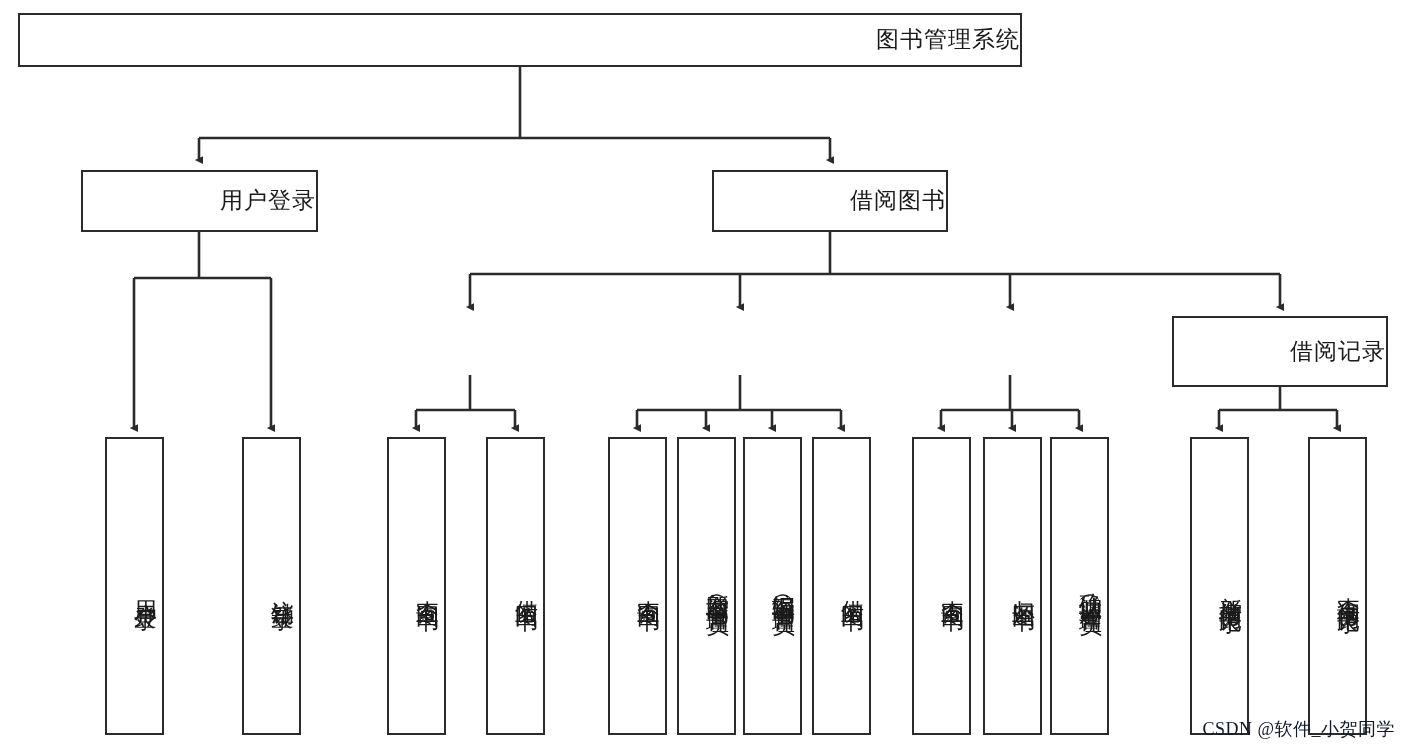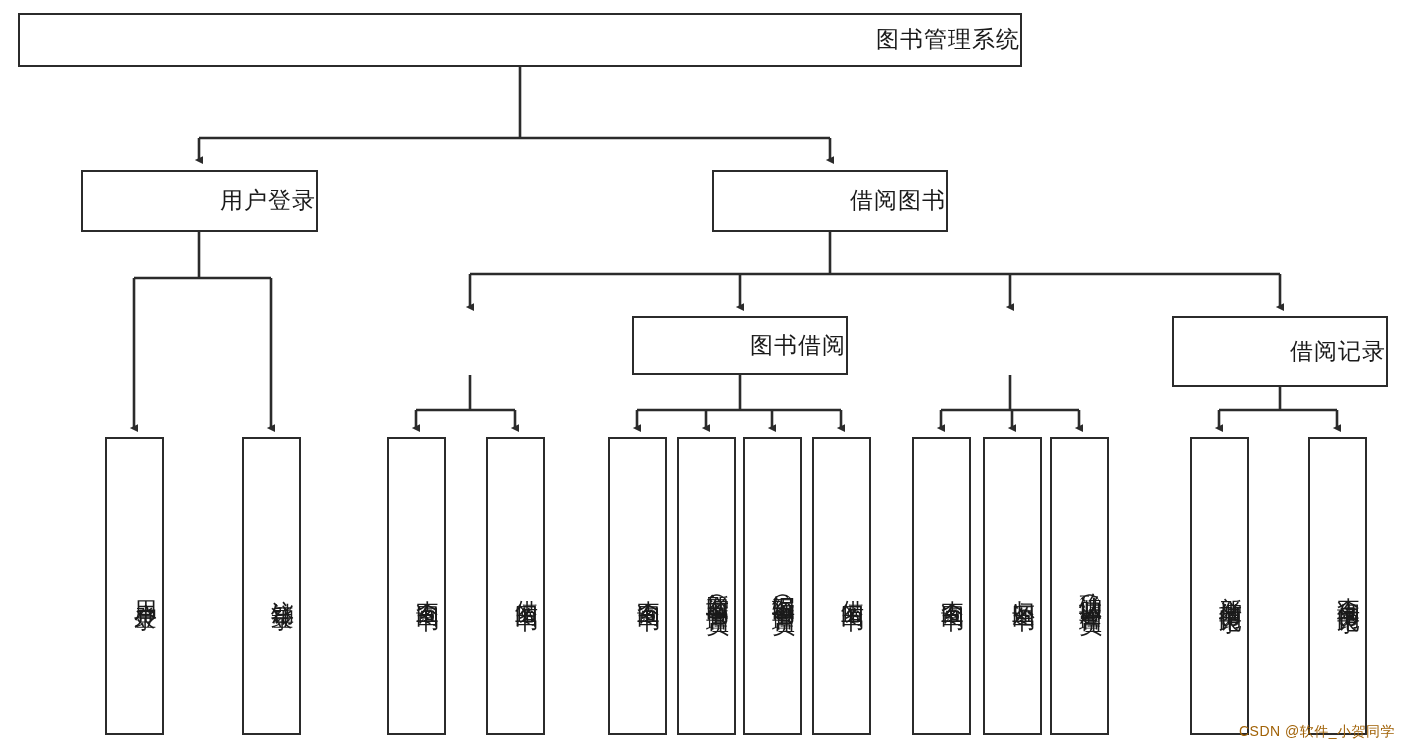--- a/index.html
+++ b/index.html
@@ -51,24 +51,25 @@
   }
   .node.vert .vtext {
     writing-mode: vertical-rl;
     text-orientation: upright;
     white-space: nowrap;
   }
   #watermark {
     position: absolute;
     right: 10px;
     bottom: 6px;
-    font-size: 14px;
-    color: #a16207;
+    font-size: 18px;
+    color: #0f172a;
     letter-spacing: 0.5px;
     white-space: nowrap;
+    font-family: Liberation Serif, serif;
   }
 </style>
 </head>
 <body>
 
 <div id="canvas" style="background: rgb(255, 255, 255);">
 
   <svg id="wires" viewBox="0 0 1405 747" xmlns="http://www.w3.org/2000/svg">
     <defs>
       <marker id="arrow" markerWidth="9" markerHeight="9" refX="4.2" refY="4.4" orient="auto" markerUnits="userSpaceOnUse">
@@ -123,23 +124,20 @@
     <span>图书管理系统</span>
   </div>
 
   <div class="node horiz" style="left: 81px; top: 170px; width: 237px; height: 62px; border-color: rgb(43, 43, 43); background: rgb(255, 255, 255); color: rgb(26, 26, 26);">
     <span>用户登录</span>
   </div>
   <div class="node horiz" style="left: 712px; top: 170px; width: 236px; height: 62px; border-color: rgb(43, 43, 43); background: rgb(255, 255, 255); color: rgb(26, 26, 26);">
     <span>借阅图书</span>
   </div>
 
-  <div class="node horiz" style="left: 632px; top: 316px; width: 216px; height: 59px; border-color: rgb(43, 43, 43); background: rgb(255, 255, 255); color: rgb(26, 26, 26);">
-    <span>图书借阅</span>
-  </div>
   <div class="node horiz" style="left: 1172px; top: 316px; width: 216px; height: 71px; border-color: rgb(43, 43, 43); background: rgb(255, 255, 255); color: rgb(26, 26, 26);">
     <span>借阅记录</span>
   </div>
 
   <div class="node vert" style="left: 105px; top: 437px; width: 59px; height: 298px; border-color: rgb(43, 43, 43); background: rgb(255, 255, 255); color: rgb(26, 26, 26);">
     <span class="vtext">用户登录</span>
   </div>
   <div class="node vert" style="left: 242px; top: 437px; width: 59px; height: 298px; border-color: rgb(43, 43, 43); background: rgb(255, 255, 255); color: rgb(26, 26, 26);">
     <span class="vtext">注销登录</span>
   </div>

